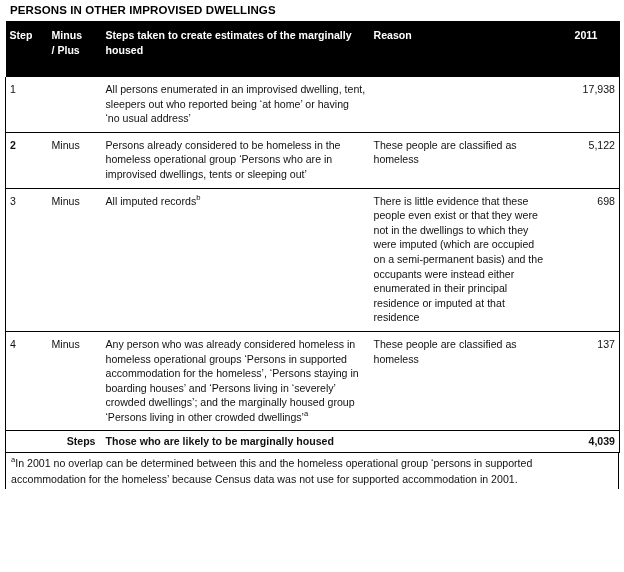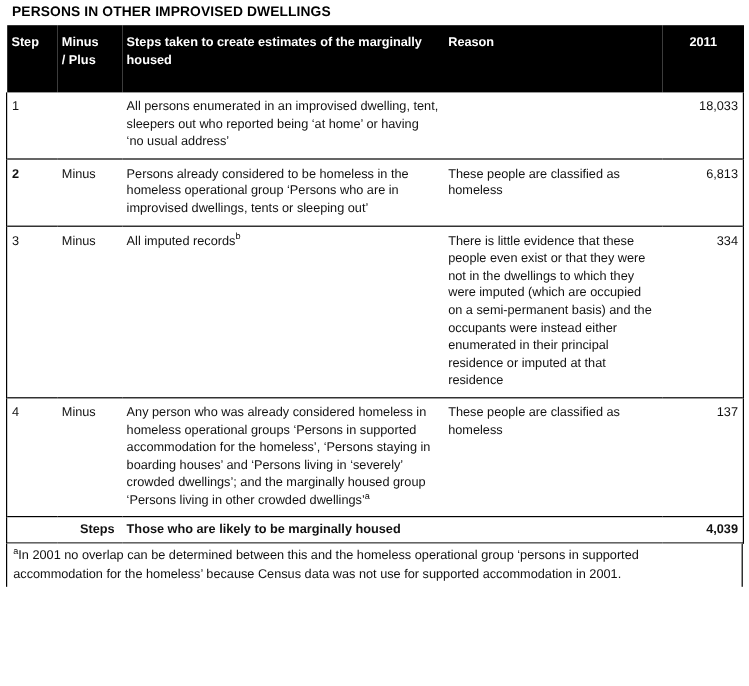--- a/index.html
+++ b/index.html
@@ -53,22 +53,22 @@
     color: #ffffff;
     font-weight: bold;
     text-align: left;
     height: 56px;
     vertical-align: top;
     padding-top: 7px;
     border: none;
     font-size: 10.6px;
   }
   thead tr.hdr th.num {
-    text-align: center;
-    padding-right: 3px;
+    text-align: right;
+    padding-right: 22px;
   }
 
   tbody tr.drow > td {
     border-top: 1px solid #000000;
     border-bottom: none;
   }
   tbody tr.drow > td.edge-l { border-left: 1px solid #000000; }
   tbody tr.drow > td.edge-r { border-right: 1px solid #000000; }
 
   tbody tr.drow:first-child > td { border-top: none; }
@@ -141,37 +141,37 @@
         <th class="num">2011</th>
       </tr>
     </thead>
     <tbody>
 
       <tr class="drow">
         <td class="step edge-l">1</td>
         <td class="sign"></td>
         <td>All persons enumerated in an improvised dwelling, tent, sleepers out who reported being ‘at home’ or having ‘no usual address’</td>
         <td></td>
-        <td class="num edge-r">18,033</td>
+        <td class="num edge-r">17,938</td>
       </tr>
 
       <tr class="drow">
         <td class="step edge-l b">2</td>
         <td class="sign">Minus</td>
         <td>Persons already considered to be homeless in the homeless operational group ‘Persons who are in improvised dwellings, tents or sleeping out’</td>
         <td>These people are classified as homeless</td>
-        <td class="num edge-r">6,813</td>
+        <td class="num edge-r">5,122</td>
       </tr>
 
       <tr class="drow">
         <td class="step edge-l">3</td>
         <td class="sign">Minus</td>
         <td><span>All imputed records</span><sup>b</sup></td>
         <td>There is little evidence that these people even exist or that they were not in the dwellings to which they were imputed (which are occupied on a semi-permanent basis) and the occupants were instead either enumerated in their principal residence or imputed at that residence</td>
-        <td class="num edge-r">334</td>
+        <td class="num edge-r">698</td>
       </tr>
 
       <tr class="drow">
         <td class="step edge-l">4</td>
         <td class="sign">Minus</td>
         <td><span>Any person who was already considered homeless in homeless operational groups ‘Persons in supported accommodation for the homeless’, ‘Persons staying in boarding houses’ and ‘Persons living in ‘severely’ crowded dwellings’; and the marginally housed group ‘Persons living in other crowded dwellings’</span><sup>a</sup></td>
         <td>These people are classified as homeless</td>
         <td class="num edge-r">137</td>
       </tr>
 

